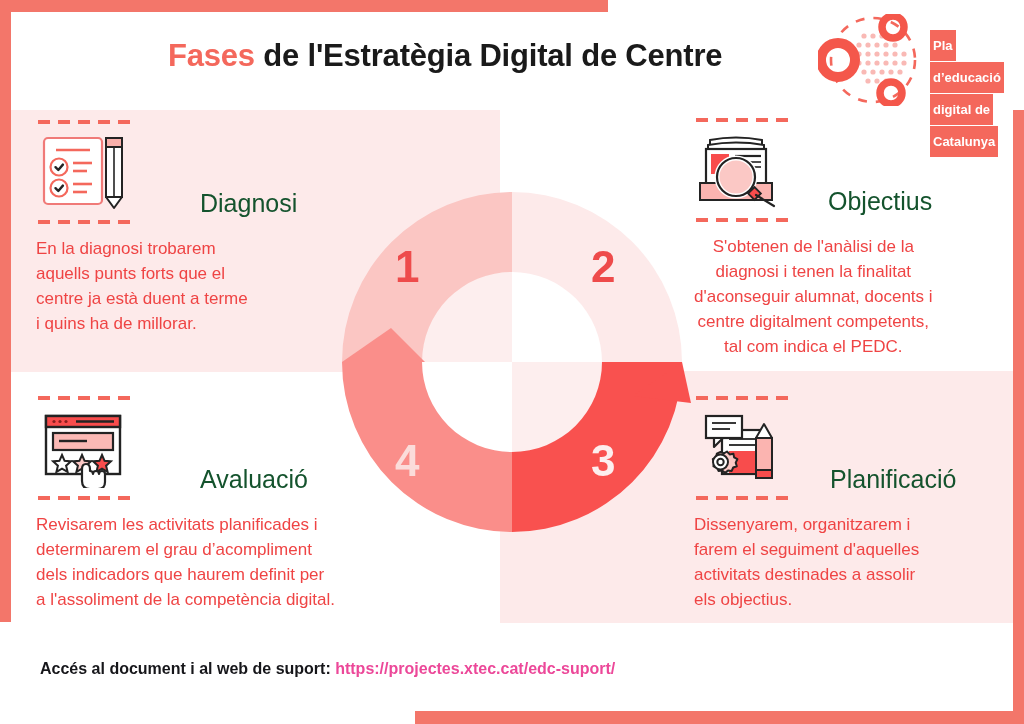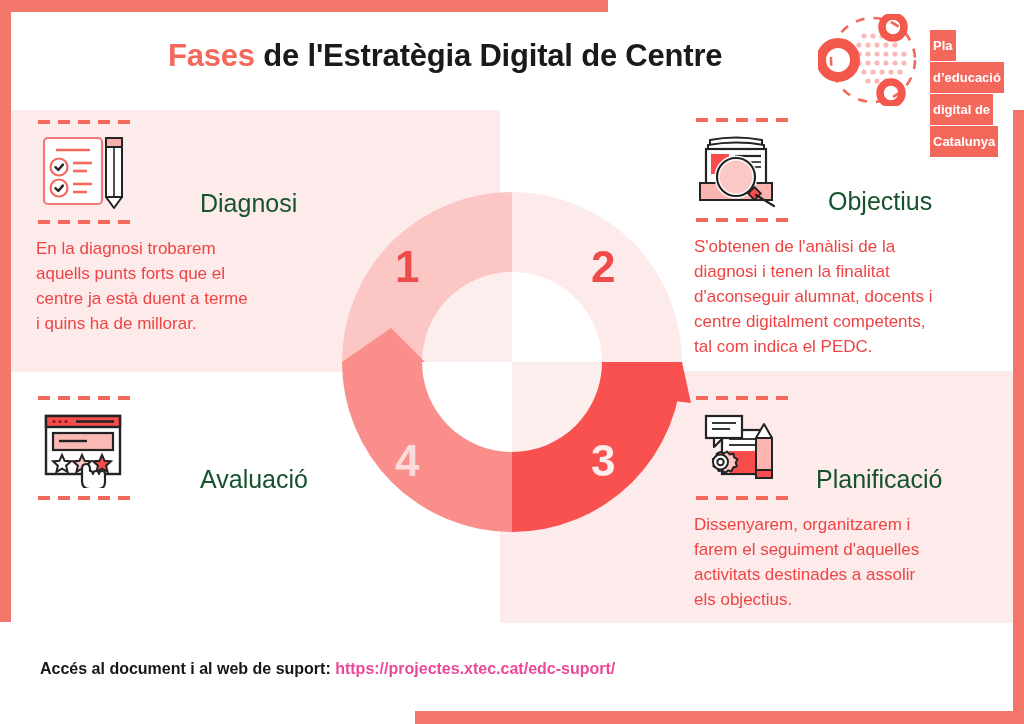--- a/index.html
+++ b/index.html
@@ -63,30 +63,30 @@
   .phase-body{
     font-size:17px;line-height:25px;color:#ef4444;
     white-space:pre-line;
   }
 
   
   .p-diagnosi{left:36px;top:120px;}
   .p-diagnosi .phase-title{margin-left:52px;margin-bottom:6px;}
   .p-diagnosi .phase-body{margin-top:12px;}
 
-  .p-objectius{left:694px;top:118px;}
+  .p-objectius{left:694px;top:118px;text-align:center;}
   .p-objectius .phase-title{margin-left:22px;margin-bottom:6px;}
   .p-objectius .phase-body{margin-top:12px;}
 
   .p-avaluacio{left:36px;top:396px;}
   .p-avaluacio .phase-title{margin-left:52px;margin-bottom:6px;}
   .p-avaluacio .phase-body{margin-top:12px;}
 
   .p-planificacio{left:694px;top:396px;}
-  .p-planificacio .phase-title{margin-left:10px;margin-bottom:6px;}
+  .p-planificacio .phase-title{margin-left:24px;margin-bottom:6px;}
   .p-planificacio .phase-body{margin-top:12px;}
 
   
   .cycle{position:absolute;left:333px;top:183px;width:358px;height:358px;}
   .cycle svg{display:block;}
   .cyc-num{
     position:absolute;font-size:44px;font-weight:bold;line-height:1;
   }
   .n1{left:62px;top:62px;color:#ee4b4b;}
   .n2{left:258px;top:62px;color:#ee4b4b;}
@@ -235,20 +235,24 @@
           <rect x="13" y="25" width="60" height="17" fill="#fbb9b5" stroke="#232323" stroke-width="2.2"></rect>
           <line x1="19" y1="33" x2="47" y2="33" stroke="#232323" stroke-width="2.4"></line>
           <path d="M22 47 l2.6 5.8 l6.3 .6 l-4.8 4.3 l1.5 6.2 l-5.6 -3.3 l-5.6 3.3 l1.5 -6.2 l-4.8 -4.3 l6.3 -.6 z" fill="#fff" stroke="#232323" stroke-width="2"></path>
           <path d="M42 47 l2.6 5.8 l6.3 .6 l-4.8 4.3 l1.5 6.2 l-5.6 -3.3 l-5.6 3.3 l1.5 -6.2 l-4.8 -4.3 l6.3 -.6 z" fill="#fbc8c5" stroke="#232323" stroke-width="2"></path>
           <path d="M62 47 l2.6 5.8 l6.3 .6 l-4.8 4.3 l1.5 6.2 l-5.6 -3.3 l-5.6 3.3 l1.5 -6.2 l-4.8 -4.3 l6.3 -.6 z" fill="#f84c4c" stroke="#232323" stroke-width="2"></path>
           <path d="M46 56 q-4 0 -4 5 v12 q0 8 8 8 h8 q7 0 7 -7 v-8 q0 -3 -3 -3 q-3 0 -3 3 q0 -3 -3 -3 q-3 0 -3 3 q0 -3 -3 -3 v-2 q0 -5 -4 -5 z" fill="#fff" stroke="#232323" stroke-width="2.2" stroke-linejoin="round"></path>
         </svg>
       </div>
       <div class="phase-title">Avaluació</div>
     </div>
+    <div class="phase-body">Revisarem les activitats planificades i
+determinarem el grau d’acompliment
+dels indicadors que haurem definit per
+a l'assoliment de la competència digital.</div>
   </div>
 
   <div class="phase p-planificacio">
     <div class="head-row">
       <div class="icon-wrap">
         <div class="dash dash-top"></div>
         <div class="dash dash-bot"></div>
         <svg class="glyph" width="100" height="80" viewBox="0 0 100 80">
           <rect x="24" y="22" width="42" height="44" fill="#fff" stroke="#232323" stroke-width="2.2"></rect>
           <line x1="31" y1="31" x2="60" y2="31" stroke="#232323" stroke-width="1.8"></line>

